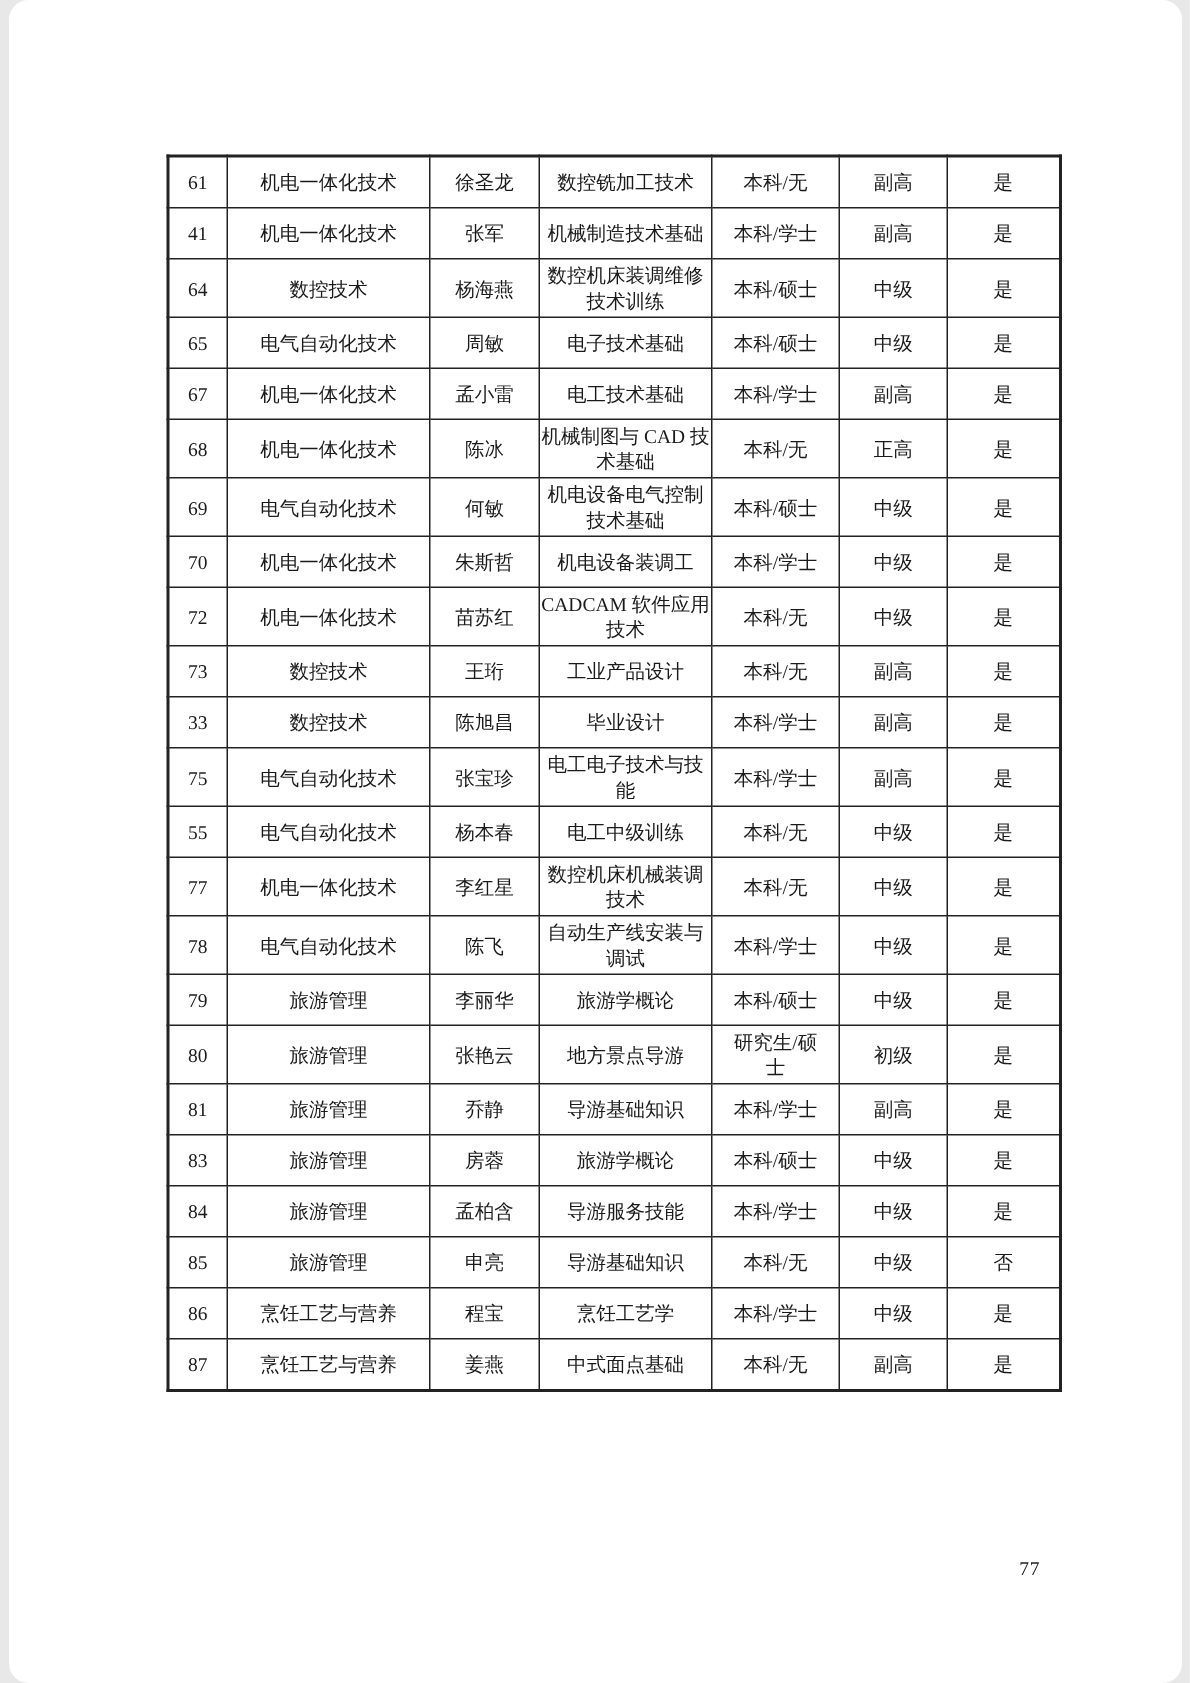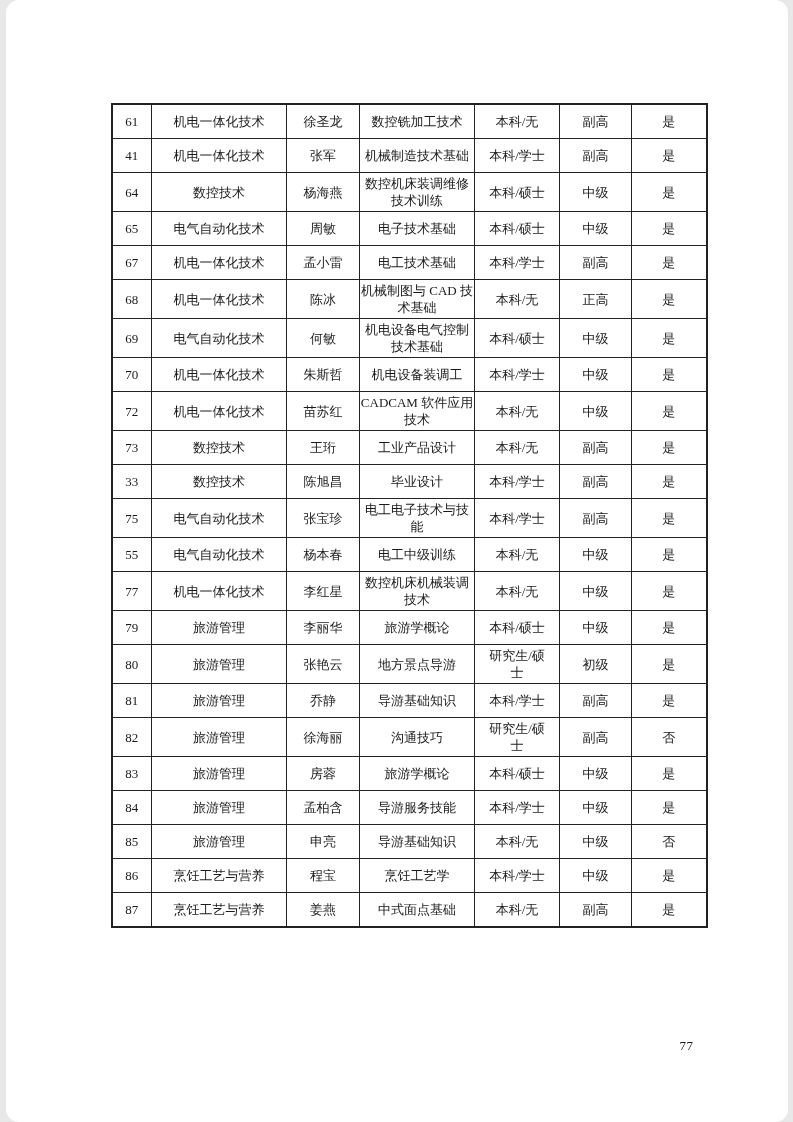--- a/index.html
+++ b/index.html
@@ -188,20 +188,29 @@
         <tr>
           <td class="col-index">77</td>
           <td class="col-major">机电一体化技术</td>
           <td class="col-name">李红星</td>
           <td class="col-course">数控机床机械装调技术</td>
           <td class="col-education">本科/无</td>
           <td class="col-title">中级</td>
           <td class="col-flag">是</td>
         </tr>
         <tr>
+          <td class="col-index">78</td>
+          <td class="col-major">电气自动化技术</td>
+          <td class="col-name">陈飞</td>
+          <td class="col-course">自动生产线安装与调试</td>
+          <td class="col-education">本科/学士</td>
+          <td class="col-title">中级</td>
+          <td class="col-flag">是</td>
+        </tr>
+        <tr>
           <td class="col-index">79</td>
           <td class="col-major">旅游管理</td>
           <td class="col-name">李丽华</td>
           <td class="col-course">旅游学概论</td>
           <td class="col-education">本科/硕士</td>
           <td class="col-title">中级</td>
           <td class="col-flag">是</td>
         </tr>
         <tr>
           <td class="col-index">80</td>
@@ -215,29 +224,20 @@
         <tr>
           <td class="col-index">81</td>
           <td class="col-major">旅游管理</td>
           <td class="col-name">乔静</td>
           <td class="col-course">导游基础知识</td>
           <td class="col-education">本科/学士</td>
           <td class="col-title">副高</td>
           <td class="col-flag">是</td>
         </tr>
         <tr>
-          <td class="col-index">82</td>
-          <td class="col-major">旅游管理</td>
-          <td class="col-name">徐海丽</td>
-          <td class="col-course">沟通技巧</td>
-          <td class="col-education">研究生/硕士</td>
-          <td class="col-title">副高</td>
-          <td class="col-flag">否</td>
-        </tr>
-        <tr>
           <td class="col-index">83</td>
           <td class="col-major">旅游管理</td>
           <td class="col-name">房蓉</td>
           <td class="col-course">旅游学概论</td>
           <td class="col-education">本科/硕士</td>
           <td class="col-title">中级</td>
           <td class="col-flag">是</td>
         </tr>
         <tr>
           <td class="col-index">84</td>

